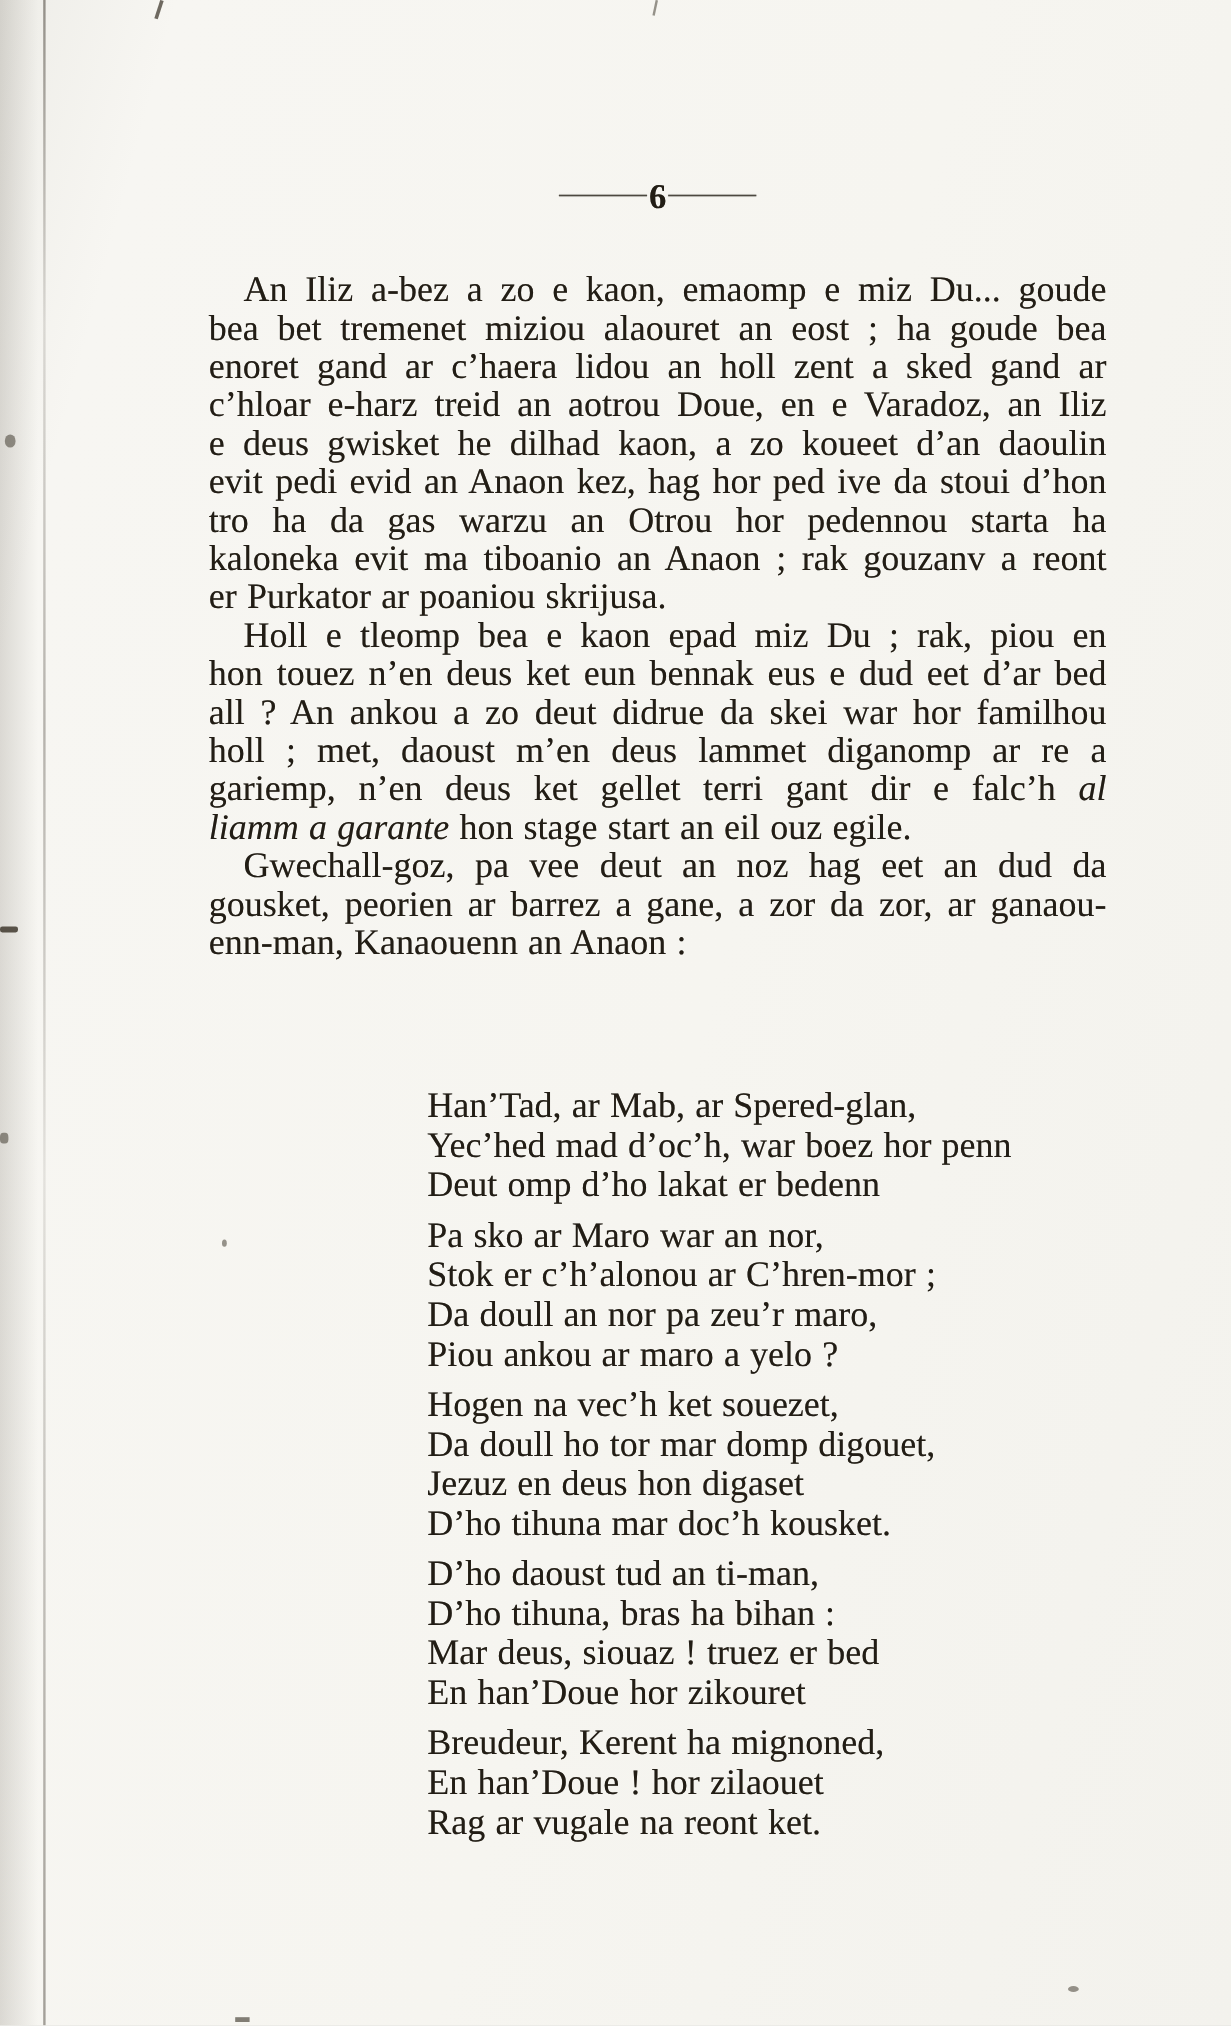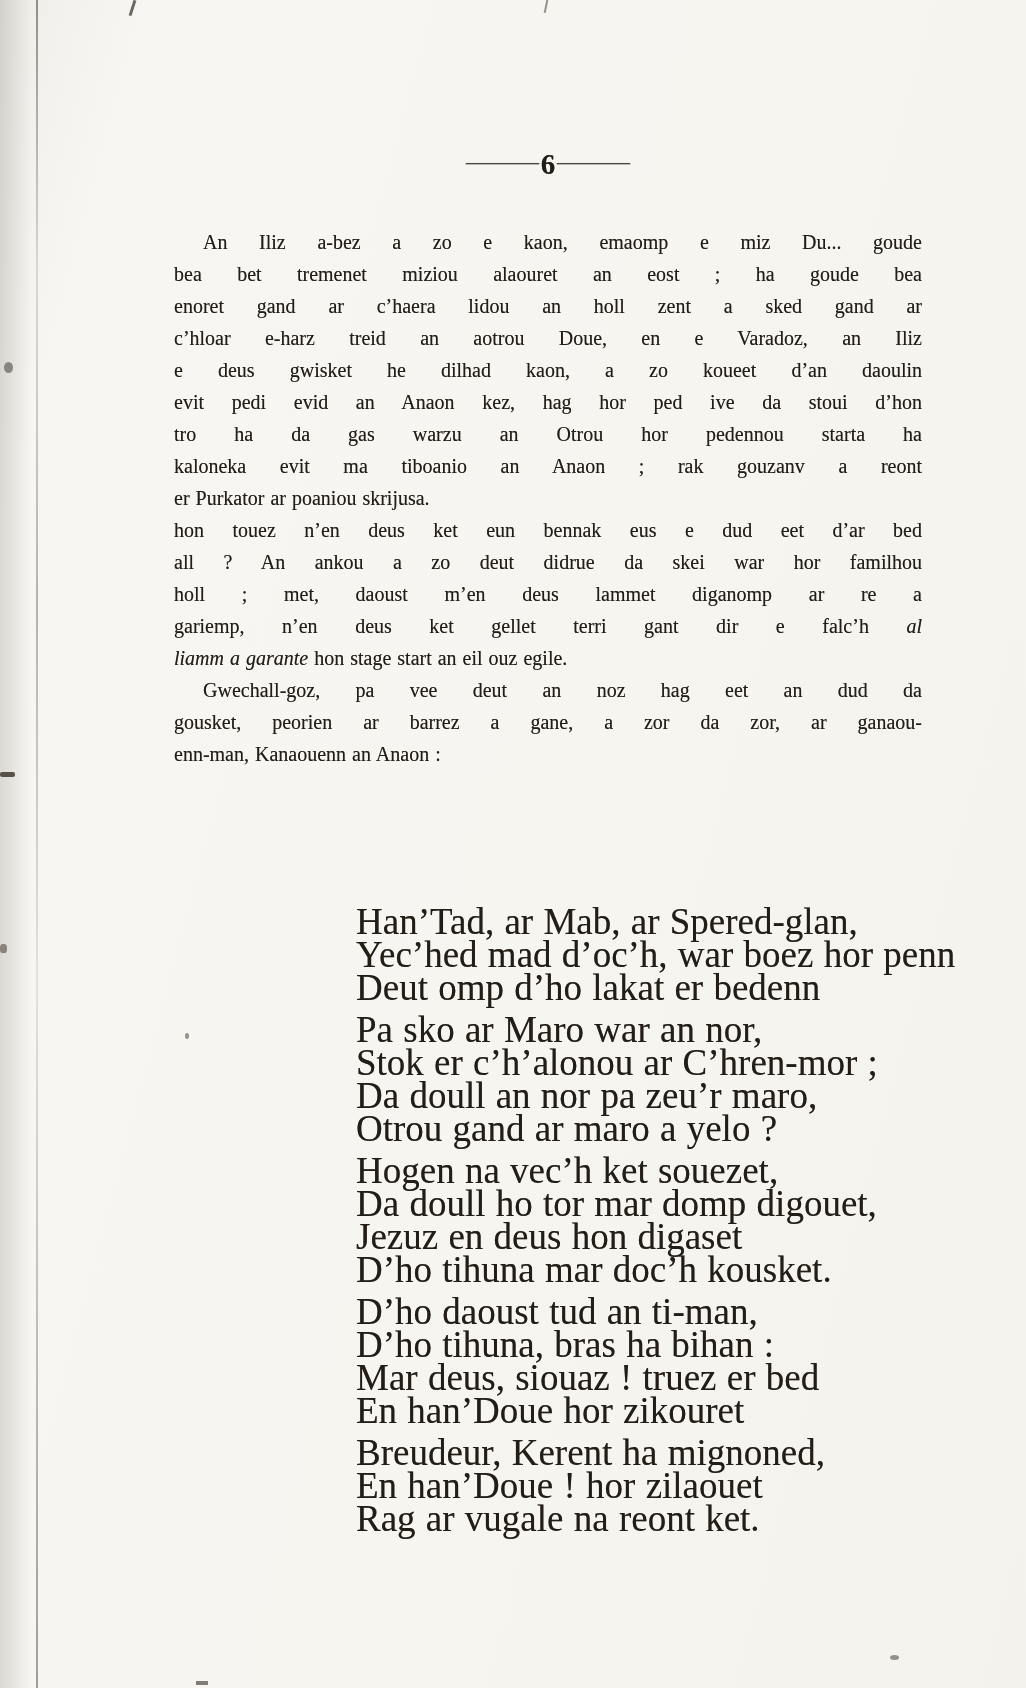--- a/index.html
+++ b/index.html
@@ -24,31 +24,31 @@
     position:absolute; top:148px; left:174px; width:748px;
     text-align:center; font-size:29px; font-weight:bold;
     text-shadow:0 0 .5px rgba(30,25,15,.55);
   }
   .orn {
     display:inline-block; font-weight:normal; opacity:.8;
     transform:scale(2.5,.8); margin:0 24px; position:relative; top:-3px;
   }
   .body-text {
     position:absolute; top:226px; left:174px; width:748px;
-    font-size:20px; line-height:32px; word-spacing:1px;
+    font-size:30px; line-height:32px; word-spacing:1px;
     text-shadow:0 0 .5px rgba(30,25,15,.5);
   }
   .para { margin:0; }
   .line { }
   .just { text-align:justify; text-align-last:justify; -moz-text-align-last:justify; }
   .indent { text-indent:29px; }
   .it { font-style:italic; }
   .poem {
     position:absolute; top:905px; left:356px;
-    font-size:37px; line-height:33px; word-spacing:1px;
+    font-size:30px; line-height:33px; word-spacing:1px;
     text-shadow:0 0 .5px rgba(30,25,15,.5);
   }
   .stanza { margin:0 0 9px 0; }
   .sp { position:absolute; background:#342d22; }
 </style>
 </head>
 <body>
 
 <div class="scan">
   <div class="gutter"></div>
@@ -64,20 +64,21 @@
         <div class="line just"><span>bea bet tremenet miziou alaouret an eost ; ha goude bea</span></div>
         <div class="line just"><span>enoret gand ar c’haera lidou an holl zent a sked gand ar</span></div>
         <div class="line just"><span>c’hloar e-harz treid an aotrou Doue, en e Varadoz, an Iliz</span></div>
         <div class="line just"><span>e deus gwisket he dilhad kaon, a zo koueet d’an daoulin</span></div>
         <div class="line just"><span>evit pedi evid an Anaon kez, hag hor ped ive da stoui d’hon</span></div>
         <div class="line just"><span>tro ha da gas warzu an Otrou hor pedennou starta ha</span></div>
         <div class="line just"><span>kaloneka evit ma tiboanio an Anaon ; rak gouzanv a reont</span></div>
         <div class="line"><span>er Purkator ar poaniou skrijusa.</span></div>
       </div>
       <div class="para">
+        <div class="line just indent"><span>Holl e tleomp bea e kaon epad miz Du ; rak, piou en</span></div>
         <div class="line just"><span>hon touez n’en deus ket eun bennak eus e dud eet d’ar bed</span></div>
         <div class="line just"><span>all ? An ankou a zo deut didrue da skei war hor familhou</span></div>
         <div class="line just"><span>holl ; met, daoust m’en deus lammet diganomp ar re a</span></div>
         <div class="line just"><span>gariemp, n’en deus ket gellet terri gant dir e falc’h </span><span class="it">al</span></div>
         <div class="line"><span class="it">liamm a garante</span><span> hon stage start an eil ouz egile.</span></div>
       </div>
       <div class="para">
         <div class="line just indent"><span>Gwechall-goz, pa vee deut an noz hag eet an dud da</span></div>
         <div class="line just"><span>gousket, peorien ar barrez a gane, a zor da zor, ar ganaou-</span></div>
         <div class="line"><span>enn-man, Kanaouenn an Anaon :</span></div>
@@ -87,21 +88,21 @@
   <div class="poem">
       <div class="stanza">
         <div class="vline">Han’Tad, ar Mab, ar Spered-glan,</div>
         <div class="vline">Yec’hed mad d’oc’h, war boez hor penn</div>
         <div class="vline">Deut omp d’ho lakat er bedenn</div>
       </div>
       <div class="stanza">
         <div class="vline">Pa sko ar Maro war an nor,</div>
         <div class="vline">Stok er c’h’alonou ar C’hren-mor ;</div>
         <div class="vline">Da doull an nor pa zeu’r maro,</div>
-        <div class="vline">Otrou gand ar maro a yelo ?</div>
+        <div class="vline">Piou ankou ar maro a yelo ?</div>
       </div>
       <div class="stanza">
         <div class="vline">Hogen na vec’h ket souezet,</div>
         <div class="vline">Da doull ho tor mar domp digouet,</div>
         <div class="vline">Jezuz en deus hon digaset</div>
         <div class="vline">D’ho tihuna mar doc’h kousket.</div>
       </div>
       <div class="stanza">
         <div class="vline">D’ho daoust tud an ti-man,</div>
         <div class="vline">D’ho tihuna, bras ha bihan :</div>

